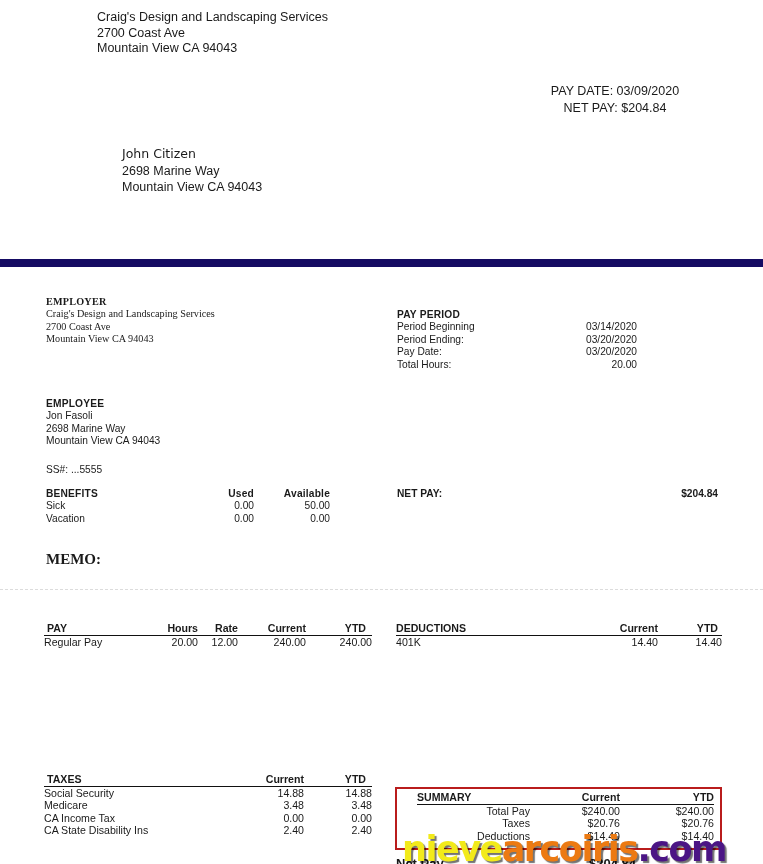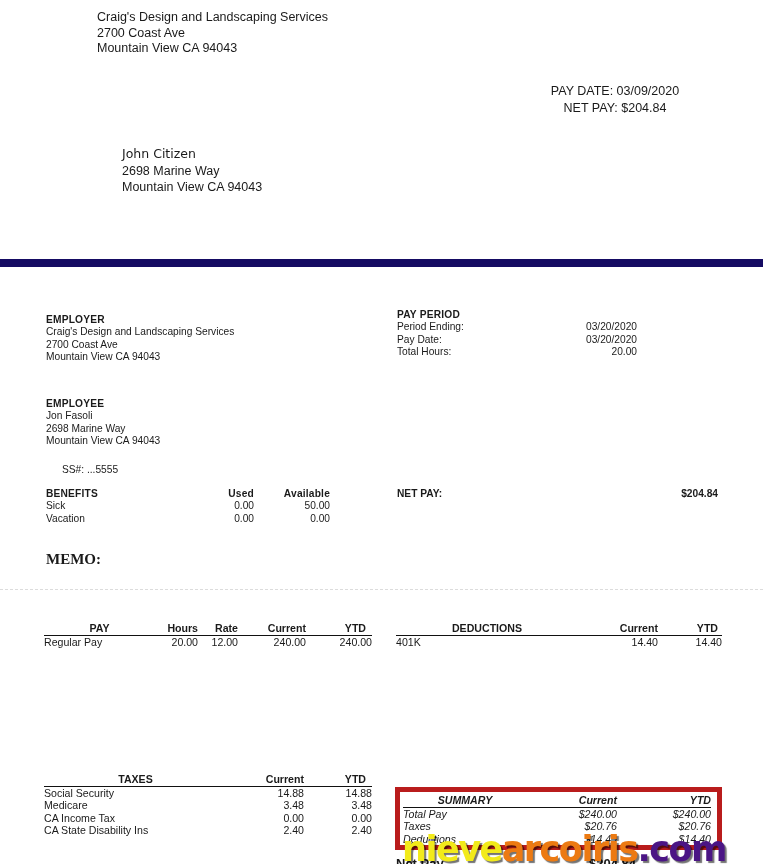--- a/index.html
+++ b/index.html
@@ -7,44 +7,44 @@
   body { position: relative; font-family: "Liberation Sans", sans-serif; color: #1a1a1a; }
   .abs { position: absolute; }
   .hdr-addr { left: 97px; top: 10px; font-size: 12.5px; line-height: 15.5px; }
   .hdr-addr div { white-space: nowrap; }
   .stub-detail { left: 520px; top: 83px; width: 190px; text-align: center; font-size: 12.5px; line-height: 16.5px; }
   .recipient { left: 97px; top: 146px; font-size: 12.5px; line-height: 16.5px; margin-left: 25px; }
   .recipient .name { font-family: "DejaVu Sans", sans-serif; font-size: 12.5px; }
   .navy-bar { left: 0; top: 259px; width: 763px; height: 8px; background: #150b63; }
   .sec { font-size: 10.2px; line-height: 12.4px; }
   .sec .title { font-weight: bold; letter-spacing: 0.2px; }
-  .employer { left: 46px; top: 314px; }
+  .employer { left: 46px; top: 296px; font-family: Liberation Serif, serif; }
   .employee { left: 46px; top: 398px; }
-  .ssn { left: 46px; top: 464px; font-size: 10.2px; margin-left: 16px; }
+  .ssn { left: 46px; top: 464px; font-size: 10.2px; }
   .payperiod { left: 397px; top: 309px; width: 240px; }
   .pp-row { display: flex; justify-content: space-between; }
   .benefits { left: 46px; top: 488px; width: 284px; }
   .ben-row { display: flex; }
   .ben-row .c1 { flex: 1; }
   .ben-row .c2 { width: 60px; text-align: right; }
   .ben-row .c3 { width: 76px; text-align: right; }
   .memo { left: 46px; top: 551px; font-size: 15px; font-weight: bold; font-family: Liberation Serif, serif; }
   .netpay { left: 397px; top: 488px; width: 321px; display: flex; justify-content: space-between; font-size: 10.2px; font-weight: bold; text-align: right; }
   .dash-line { left: 0; top: 589px; width: 763px; height: 0; border-top: 1px dashed #dcdcdc; }
   table.grid { border-collapse: collapse; font-size: 10.6px; }
   table.grid th { font-weight: bold; text-align: right; padding: 0; border-bottom: 1px solid #111; line-height: 13px; }
-  table.grid th.l { text-align: center; }
+  table.grid th.l { text-align: left; }
   table.grid td { text-align: right; padding: 0; line-height: 12.4px; }
   table.grid td.l { text-align: left; }
   .pay-table { left: 44px; top: 622px; width: 328px; }
   .ded-table { left: 396px; top: 622px; width: 326px; }
   .tax-table { left: 44px; top: 773px; width: 328px; }
-  .summary-box { left: 395px; top: 787px; width: 327px; height: 63px; border: 5px solid #b91c1c; padding: 2px 6px 0 3px; font-style: italic; }
+  .summary-box { left: 395px; top: 787px; width: 327px; height: 63px; border: 2px solid #b91c1c; padding: 2px 6px 0 20px; }
   .summary-box table { width: 100%; }
-  .summary-box table.grid td { line-height: 12.4px; }
+  .summary-box table.grid td { line-height: 12.4px; text-align: right; }
   .net-bottom { left: 396px; top: 856px; width: 240px; display: flex; justify-content: space-between; font-size: 13px; font-weight: bold; }
   .watermark { left: 402px; top: 829px; font-family: "DejaVu Sans", sans-serif; font-weight: bold; font-size: 35px; letter-spacing: -1.5px; line-height: 40px; white-space: nowrap; text-shadow: 2px 2px 1px rgba(0,0,0,0.55); }
   .wm1 { color: #f2ea1a; }
   .wm2 { color: #ec7a12; }
   .wm3 { color: #4b1585; }
 </style>
 </head>
 <body>
 
 <div class="abs hdr-addr">
@@ -77,20 +77,24 @@
   <div class="title">EMPLOYEE</div>
   <div>Jon Fasoli</div>
   <div>2698 Marine Way</div>
   <div>Mountain View CA 94043</div>
 </div>
 <div class="abs ssn">SS#: ...5555</div>
 
 <div class="abs sec payperiod">
   <div class="title">PAY PERIOD</div>
   <div class="pp-row">
+    <span>Period Beginning</span>
+    <span>03/14/2020</span>
+  </div>
+  <div class="pp-row">
     <span>Period Ending:</span>
     <span>03/20/2020</span>
   </div>
   <div class="pp-row">
     <span>Pay Date:</span>
     <span>03/20/2020</span>
   </div>
   <div class="pp-row">
     <span>Total Hours:</span>
     <span>20.00</span>

